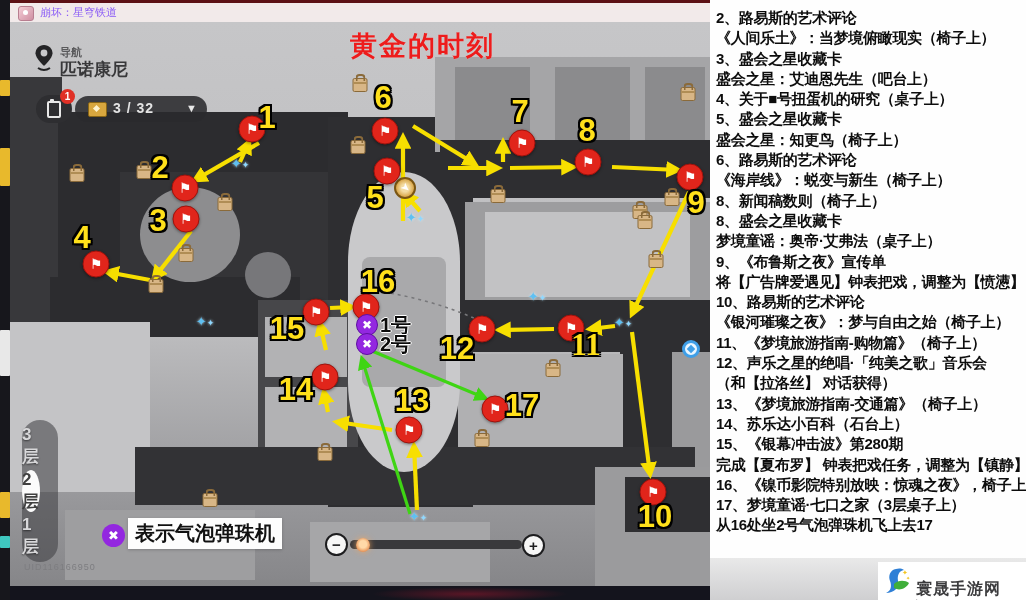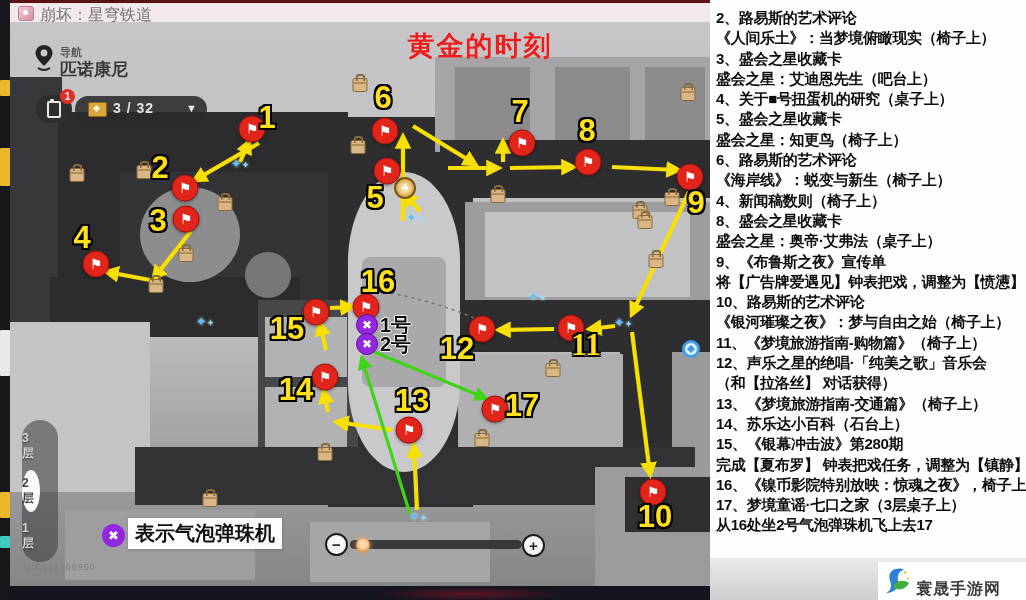--- a/index.html
+++ b/index.html
@@ -7,48 +7,48 @@
   #stage{position:relative;width:1026px;height:600px;overflow:hidden;background:#0e0e12;}
   
   #edge-strip{position:absolute;left:0;top:0;width:10px;height:600px;background:#17171c;}
   .edge-blob{position:absolute;left:0;width:10px;border-radius:1px;}
   
   #titlebar{position:absolute;left:10px;top:0;width:700px;height:22px;background:#f2eaea;}
   #titlebar-topline{position:absolute;left:0;top:0;width:100%;height:3px;background:#5c1115;}
   #app-icon{position:absolute;left:8px;top:6px;width:14px;height:13px;border-radius:3px;
     background:linear-gradient(135deg,#f4cdd6,#cf8fa2);border:1px solid #b87e90;}
   #app-icon i{position:absolute;left:4px;top:3px;width:5px;height:5px;border-radius:50%;background:#fff;}
-  #window-title{position:absolute;left:30px;top:5px;font-size:16px;color:#737373;}
+  #window-title{position:absolute;left:30px;top:5px;font-size:11px;color:#8b5cf6;}
   #corner-green{position:absolute;left:1002px;top:0;width:24px;height:9px;border-radius:0 0 4px 6px;background:#3aa845;}
   
   #map{position:absolute;left:10px;top:22px;width:700px;height:564px;overflow:hidden;
     background:linear-gradient(#c6c6c8 0%,#bcbcbe 55%,#97979a 85%,#868689 100%);}
   .bld{position:absolute;}
-  #map-title{position:absolute;left:340px;top:6px;width:260px;text-align:center;
+  #map-title{position:absolute;left:340px;top:6px;width:260px;text-align:left;
     font-size:27px;font-weight:bold;color:#ed1c1c;letter-spacing:2px;text-shadow:0 0 1px #ffffff80;}
   
   #nav-pin{position:absolute;left:24px;top:22px;width:20px;height:28px;}
   #nav-label{position:absolute;left:50px;top:23px;font-size:11px;font-weight:bold;color:#5a5a5c;}
   #nav-location{position:absolute;left:50px;top:36px;font-size:17px;font-weight:bold;color:#38383a;}
   
   #tasks-btn{position:absolute;left:26px;top:73px;width:36px;height:28px;border-radius:14px;background:#2e2e31;}
   #clipboard-icon{position:absolute;left:11px;top:6px;width:10px;height:13px;border:2px solid #e8e8e8;border-radius:2px;}
   #clipboard-icon i{position:absolute;left:1px;top:-4px;width:4px;height:3px;background:#e8e8e8;border-radius:1px;}
   #tasks-badge{position:absolute;left:24px;top:-6px;width:15px;height:15px;border-radius:50%;background:#e03026;
     color:#fff;font-size:10px;font-weight:bold;text-align:center;line-height:15px;}
   #collection-pill{position:absolute;left:65px;top:74px;width:132px;height:26px;border-radius:13px;background:rgba(42,42,46,.88);}
   #chest-icon{position:absolute;left:13px;top:6px;width:17px;height:13px;background:#d9a73e;border-radius:2px;border:1px solid #8a6616;}
   #chest-icon i{position:absolute;left:5px;top:3px;width:5px;height:5px;background:#fff4cf;transform:rotate(45deg);}
   #collection-count{position:absolute;left:38px;top:4px;font-size:14px;font-weight:bold;color:#e4e4e4;letter-spacing:1px;}
   #collection-caret{position:absolute;right:10px;top:6px;font-size:11px;color:#e8e8e8;}
   
   #floor-pill{position:absolute;left:12px;top:398px;width:36px;height:142px;border-radius:18px;
     background:rgba(60,60,64,.55);display:flex;flex-direction:column;justify-content:space-between;padding:6px 0;box-sizing:border-box;}
   .floor-item{width:18px;height:40px;display:flex;align-items:center;justify-content:center;
-    font-size:12px;font-weight:bold;color:#d8d8da;text-shadow:0 1px 2px #0008;}
+    font-size:17px;font-weight:bold;color:#d8d8da;text-shadow:0 1px 2px #0008;}
   .floor-item.selected{background:#fbfbfb;border-radius:50%;color:#404040;text-shadow:none;height:42px;}
   
   #legend-icon{position:absolute;left:92px;top:502px;width:23px;height:23px;border-radius:50%;background:#9327e0;
     color:#fff;font-size:13px;font-weight:bold;text-align:center;line-height:23px;}
   #legend-box{position:absolute;left:118px;top:496px;width:154px;height:31px;background:#fdfdfd;
     display:flex;align-items:center;justify-content:center;font-size:20px;font-weight:bold;color:#111;box-shadow:0 1px 3px #0003;}
   
   .round-btn{position:absolute;width:23px;height:23px;border-radius:50%;background:#f6f6f6;border:2px solid #1d1d1f;
     box-sizing:border-box;text-align:center;line-height:19px;font-size:15px;font-weight:bold;color:#1d1d1f;}
   #zoom-track{position:absolute;left:340px;top:518px;width:172px;height:9px;border-radius:5px;background:#39393c;}
@@ -306,23 +306,23 @@
   <div id="guide-panel">
       <div class="guide-line">2、路易斯的艺术评论</div>
       <div class="guide-line">《人间乐土》：当梦境俯瞰现实（椅子上）</div>
       <div class="guide-line">3、盛会之星收藏卡</div>
       <div class="guide-line">盛会之星：艾迪恩先生（吧台上）</div>
       <div class="guide-line">4、关于■号扭蛋机的研究（桌子上）</div>
       <div class="guide-line">5、盛会之星收藏卡</div>
       <div class="guide-line">盛会之星：知更鸟（椅子上）</div>
       <div class="guide-line">6、路易斯的艺术评论</div>
       <div class="guide-line">《海岸线》：蜕变与新生（椅子上）</div>
-      <div class="guide-line">4、新闻稿数则（椅子上）</div>
+      <div class="guide-line">8、新闻稿数则（椅子上）</div>
       <div class="guide-line">8、盛会之星收藏卡</div>
-      <div class="guide-line">盛会之星：奥帝·艾弗法（桌子上）</div>
+      <div class="guide-line">梦境童谣：奥帝·艾弗法（桌子上）</div>
       <div class="guide-line">9、《布鲁斯之夜》宣传单</div>
       <div class="guide-line">将【广告牌爱遇见】钟表把戏，调整为【愤懑】</div>
       <div class="guide-line">10、路易斯的艺术评论</div>
       <div class="guide-line">《银河璀璨之夜》：梦与自由之始（椅子上）</div>
       <div class="guide-line">11、《梦境旅游指南-购物篇》（椅子上）</div>
       <div class="guide-line">12、声乐之星的绝唱·「纯美之歌」音乐会</div>
       <div class="guide-line">（和【拉洛丝】 对话获得）</div>
       <div class="guide-line">13、《梦境旅游指南-交通篇》（椅子上）</div>
       <div class="guide-line">14、苏乐达小百科（石台上）</div>
       <div class="guide-line">15、《银幕冲击波》第280期</div>

